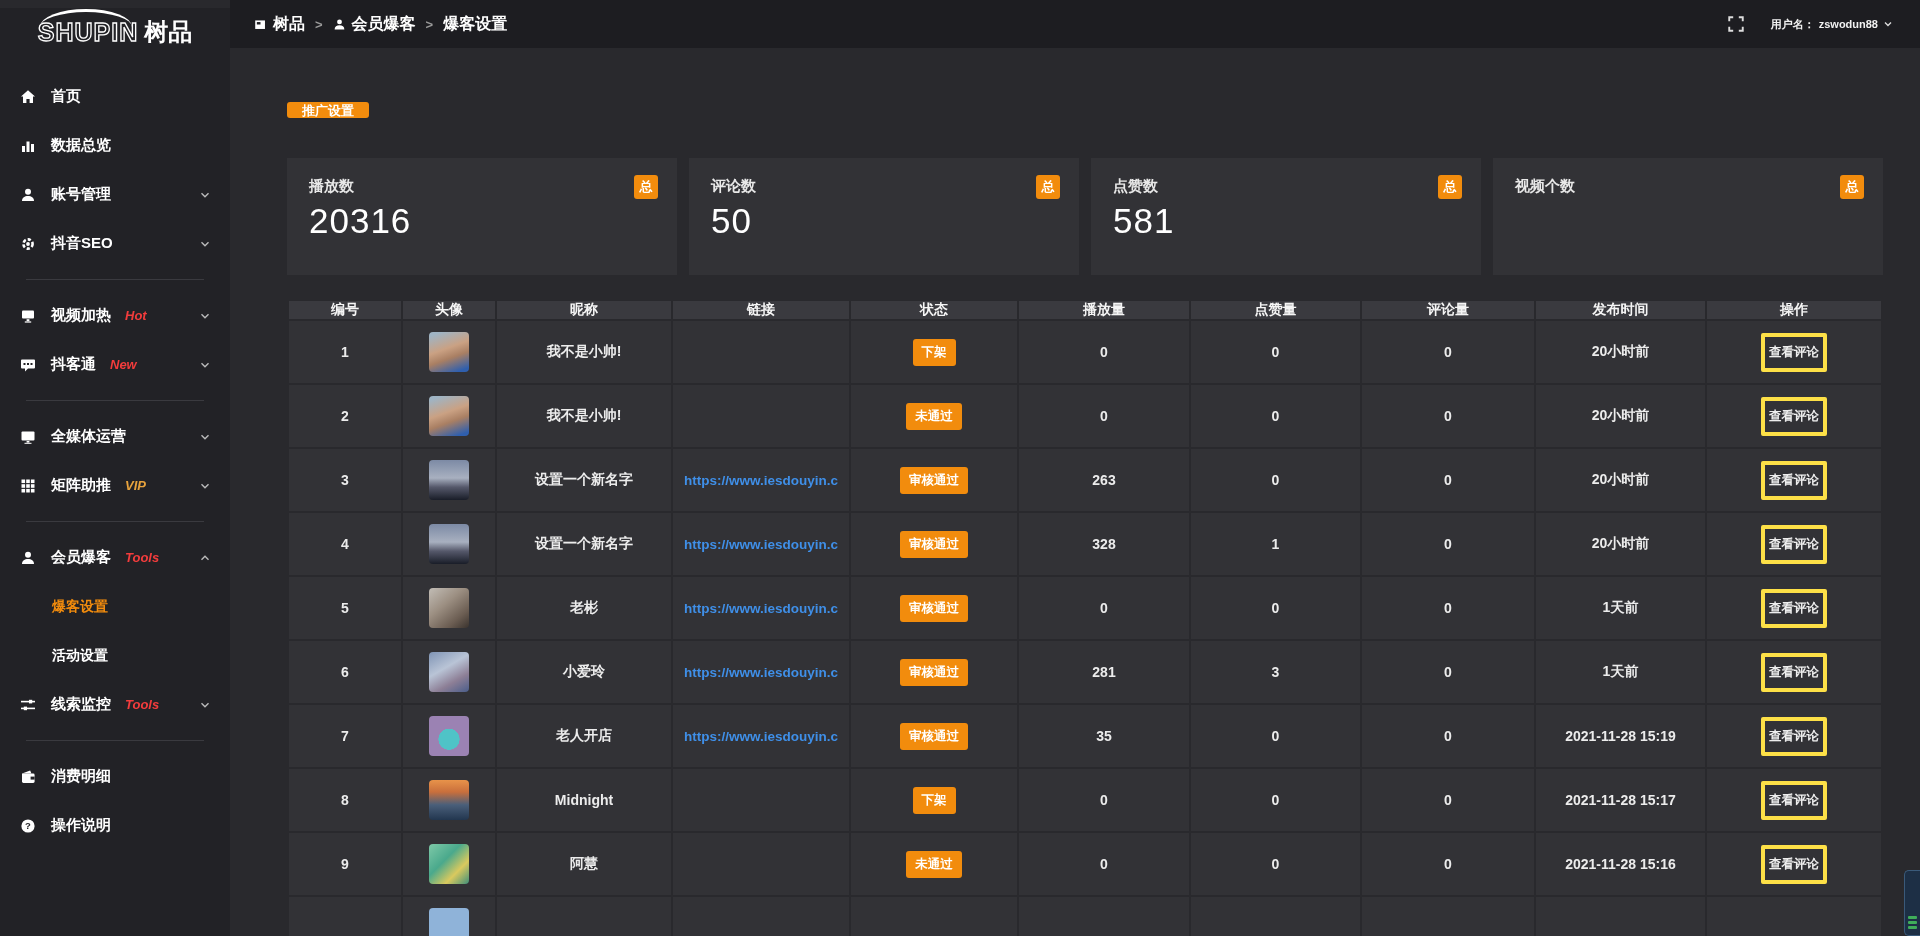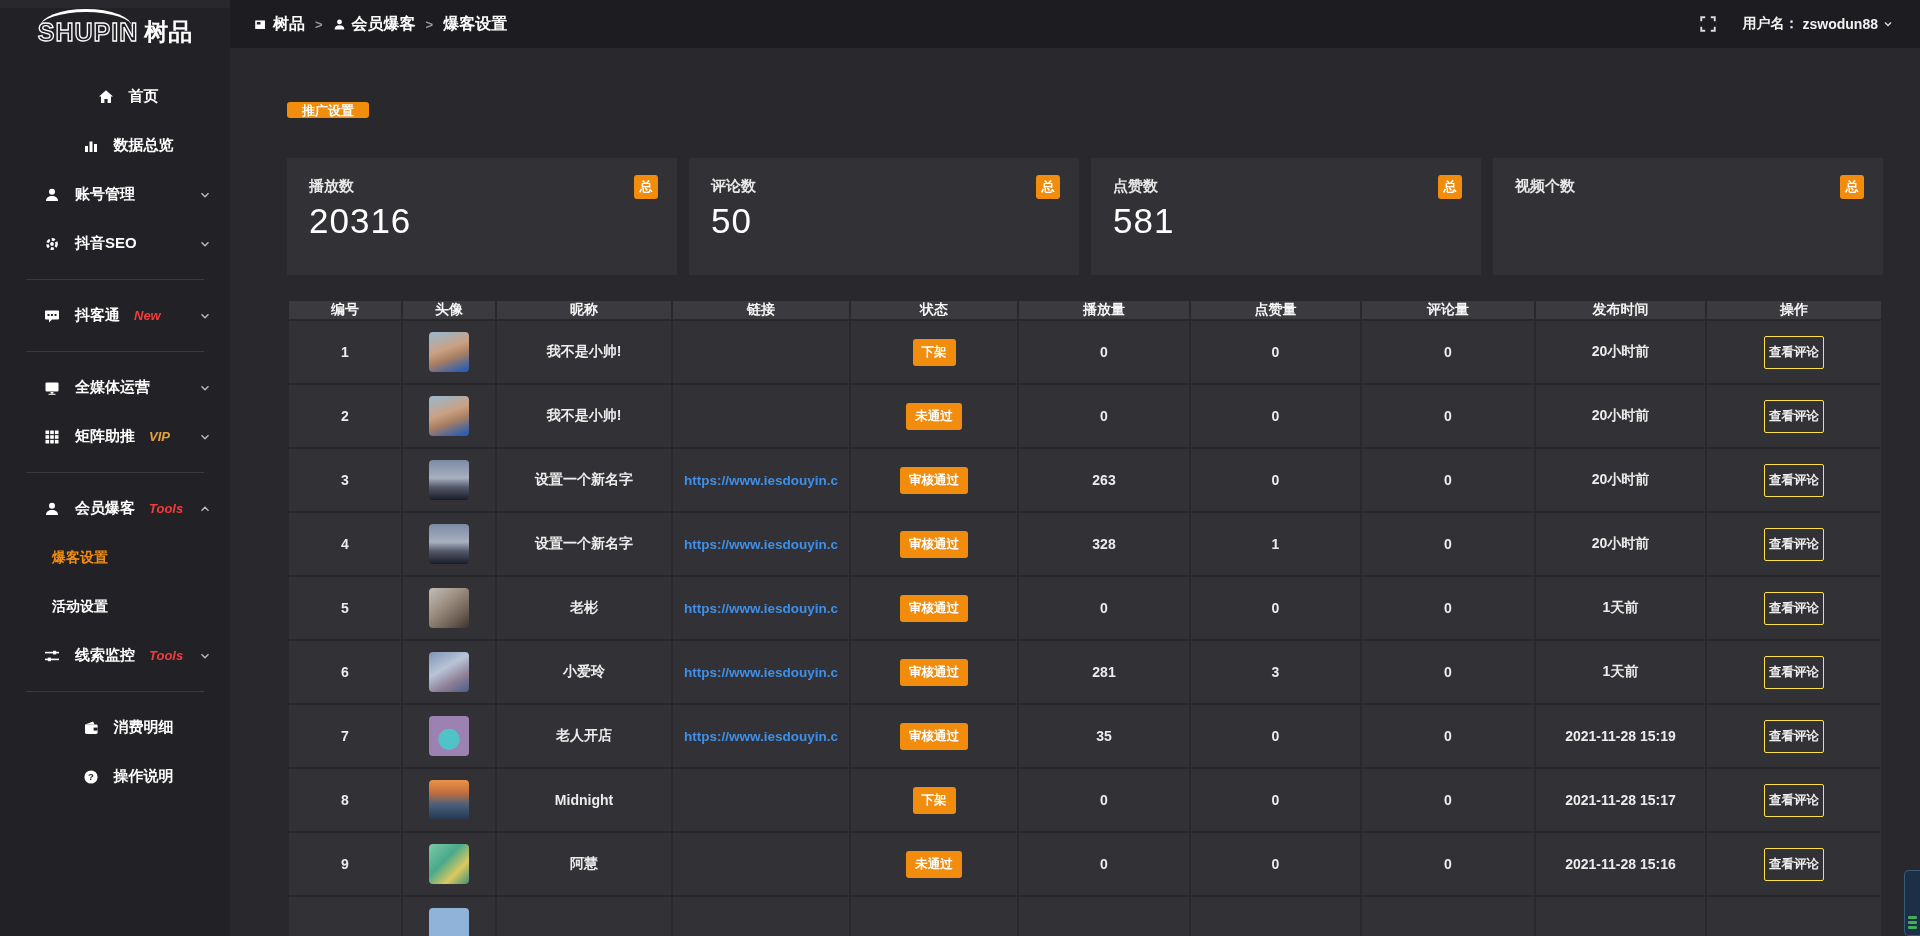--- a/index.html
+++ b/index.html
@@ -10,41 +10,41 @@
   .sidebar { position:absolute; left:0; top:8px; width:230px; height:936px; background:#222226; z-index:5; }
   .logo { position:relative; height:48px; display:flex; align-items:center; justify-content:center; gap:6px; cursor:pointer; }
   .logo-arc { position:absolute; top:1px; left:40px; width:92px; height:18px;
     border-top:3px solid #fff; border-radius:50% 50% 0 0 / 100% 100% 0 0; }
   .logo-en { font-size:25px; font-weight:800; letter-spacing:1px; color:#fff; }
   @supports (-webkit-text-stroke: 1px #fff) {
     .logo-en { color:transparent; -webkit-text-stroke:1.3px #fff; }
   }
   .logo-cn { font-size:24px; font-weight:700; color:#fff; }
   .nav { padding-top:16px; }
-  .nav-item { height:49px; display:flex; align-items:center; padding:0 18px 0 44px; cursor:pointer;justify-content:center; }
+  .nav-item { height:49px; display:flex; align-items:center; padding:0 18px 0 20px; cursor:pointer; }
   .nav-icon { width:16px; height:16px; margin-right:15px; flex:0 0 16px; }
   .nav-label { font-size:15px; font-weight:700; color:#fff; }
   .nav-badge { font-size:13px; font-weight:700; font-style:italic; margin-left:14px; }
   .v-red  { color:#f23c3c; }
   .v-gold { color:#e8a33d; }
   .nav-chev { margin-left:auto; width:14px; height:14px; }
   .nav-sub { height:49px; display:flex; align-items:center; padding-left:52px; cursor:pointer; }
   .nav-sub .nav-label { font-size:14px; }
   .nav-sub.active .nav-label { color:#f28c0d; }
   .nav-divider { height:1px; background:#3a3a3f; margin:11px 26px; }
 
   
   .topbar { position:absolute; left:230px; top:0; right:0; height:48px; background:#1d1d21;
     display:flex; align-items:center; padding:0 26px 0 24px; }
   .crumbs { display:flex; align-items:center; gap:10px; }
   .crumb { display:flex; align-items:center; gap:6px; font-size:16px; font-weight:700; color:#fff; cursor:pointer; }
   .crumb-sep { color:#9a9a9a; font-size:13px; font-weight:700; }
   .topbar-right { margin-left:auto; display:flex; align-items:center; gap:26px; }
   .fs-btn { width:18px; height:18px; cursor:pointer; }
-  .user-box { display:flex; align-items:center; gap:4px; font-size:14px; font-weight:700; color:#f2f2f2; cursor:pointer; }
+  .user-box { display:flex; align-items:center; gap:4px; font-size:11px; font-weight:700; color:#f2f2f2; cursor:pointer; }
 
   
   .content { position:absolute; left:230px; top:48px; right:0; bottom:0; padding:0 37px 0 57px; overflow:hidden; }
   .promo-btn { margin-top:54px; width:82px; height:16px; background:#f28c0d; border:none; border-radius:3px;
     color:#fff; font-size:13px; font-weight:700; cursor:pointer; font-family:inherit; }
 
   .cards { margin-top:39px; display:flex; gap:12px; }
   .card { position:relative; flex:1; height:117px; background:#323236; padding:19px 22px; }
   .card-label { font-size:15px; color:#e8e8e8; font-weight:700; }
   .card-value { font-size:35px; color:#fff; margin-top:5px; letter-spacing:1px; }
@@ -55,21 +55,21 @@
   .grid th { height:14px; background:#3a3a3f; font-size:14px; font-weight:700; color:#f5f5f5; text-align:center; }
   .grid td { height:62px; background:#323236; text-align:center; vertical-align:middle; font-size:14px; color:#ececec; overflow:hidden; white-space:nowrap; }
   .cell-num { font-weight:700; }
   .cell-nick { font-weight:700; color:#fff; }
   .cell-count { font-weight:700; }
   .cell-time { font-weight:700; }
   .avatar { width:40px; height:40px; border-radius:4px; margin:0 auto; }
   .link { color:#3f8fe8; font-weight:700; font-size:13.5px; text-decoration:none; cursor:pointer; }
   .status-badge { display:inline-block; background:#f28c0d; color:#fff; font-size:12.5px; font-weight:700;
     padding:5px 9px; border-radius:3px; cursor:default; }
-  .view-btn { background:transparent; border:1px solid #fde047; border-radius:2px; color:#eee;
+  .view-btn { background:transparent; border:4px solid #fde047; border-radius:2px; color:#eee;
     font-size:12.5px; font-weight:700; padding:7px 4px; cursor:pointer; font-family:inherit; }
 
   
   .avatar[data-av="kid-photo"]     { background:linear-gradient(160deg,#9fb4c4 8%,#caa183 42%,#a97f63 62%,#2f5fae 92%); }
   .avatar[data-av="sky-photo"]     { background:linear-gradient(180deg,#7c8aa5 0%,#a8b0c0 45%,#55586a 68%,#191d28 100%); }
   .avatar[data-av="man-car-photo"] { background:linear-gradient(140deg,#c2bdb6 0%,#9c8f82 40%,#6b5d52 75%,#3a332e 100%); }
   .avatar[data-av="gym-photo"]     { background:linear-gradient(150deg,#7f94b5 0%,#b9c4d6 40%,#8d7f96 70%,#4a5d8a 100%); }
   .avatar[data-av="mascot-photo"]  { background:radial-gradient(circle at 50% 58%,#4fc3c7 0 34%,transparent 35%),#9b82b3; }
   .avatar[data-av="sunset-photo"]  { background:linear-gradient(180deg,#e8934a 0%,#c96f3c 30%,#4a5f7a 62%,#22364f 100%); }
   .avatar[data-av="green-art-photo"]{ background:linear-gradient(135deg,#7ec9a8 0%,#4aa98c 40%,#d9c95e 70%,#3f8f7a 100%); }
@@ -130,20 +130,34 @@
         </svg>
       <span class="nav-label">抖音SEO</span>
       <svg class="nav-chev" viewBox="0 0 16 16">
           <polyline points="4,6 8,10 12,6" fill="none" stroke="#bbb" stroke-width="1.6"></polyline>
         </svg>
     </div>
 
 
     <div class="nav-divider"></div>
 
+    <div class="nav-item">
+      <svg class="nav-icon" viewBox="0 0 16 16">
+          <g fill="#fff">
+            <rect x="2" y="2.5" width="12" height="8" rx="1"></rect>
+            <rect x="6.6" y="11.2" width="2.8" height="2"></rect>
+            <rect x="4.8" y="13.4" width="6.4" height="1.2"></rect>
+          </g>
+        </svg>
+      <span class="nav-label">视频加热</span>
+      <span class="nav-badge v-red">Hot</span>
+      <svg class="nav-chev" viewBox="0 0 16 16">
+          <polyline points="4,6 8,10 12,6" fill="none" stroke="#bbb" stroke-width="1.6"></polyline>
+        </svg>
+    </div>
 
     <div class="nav-item">
       <svg class="nav-icon" viewBox="0 0 16 16">
           <path fill="#fff" d="M2 2.5h12a1 1 0 0 1 1 1v7a1 1 0 0 1-1 1H8l-3 3v-3H2a1 1 0 0 1-1-1v-7a1 1 0 0 1 1-1z"></path>
           <g fill="#222226">
             <rect x="3.5" y="6" width="2" height="2"></rect>
             <rect x="7" y="6" width="2" height="2"></rect>
             <rect x="10.5" y="6" width="2" height="2"></rect>
           </g>
         </svg>

